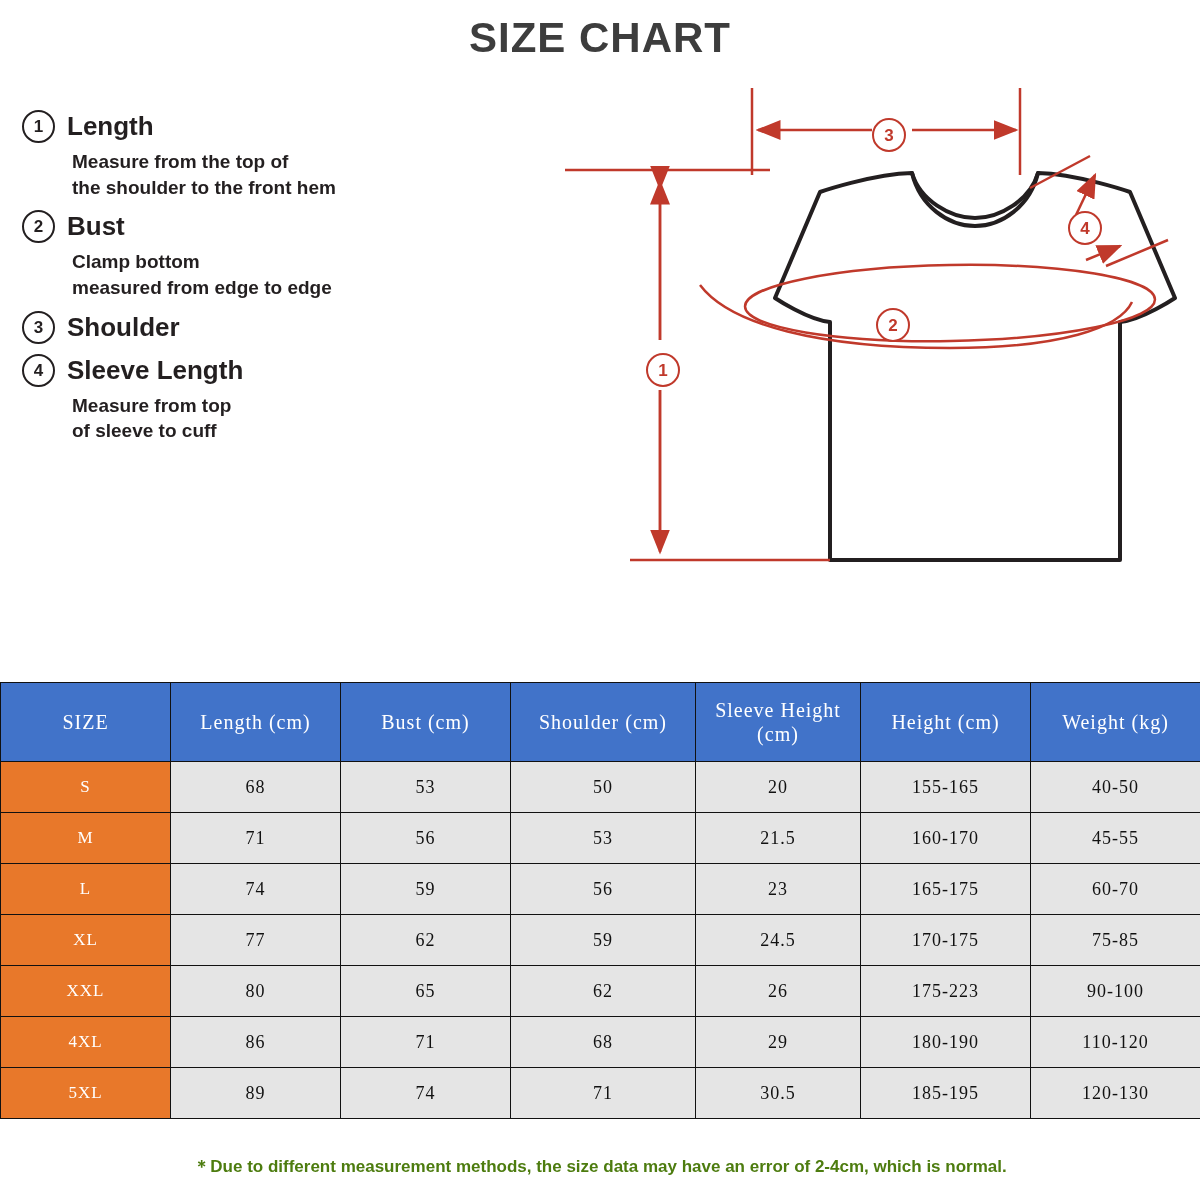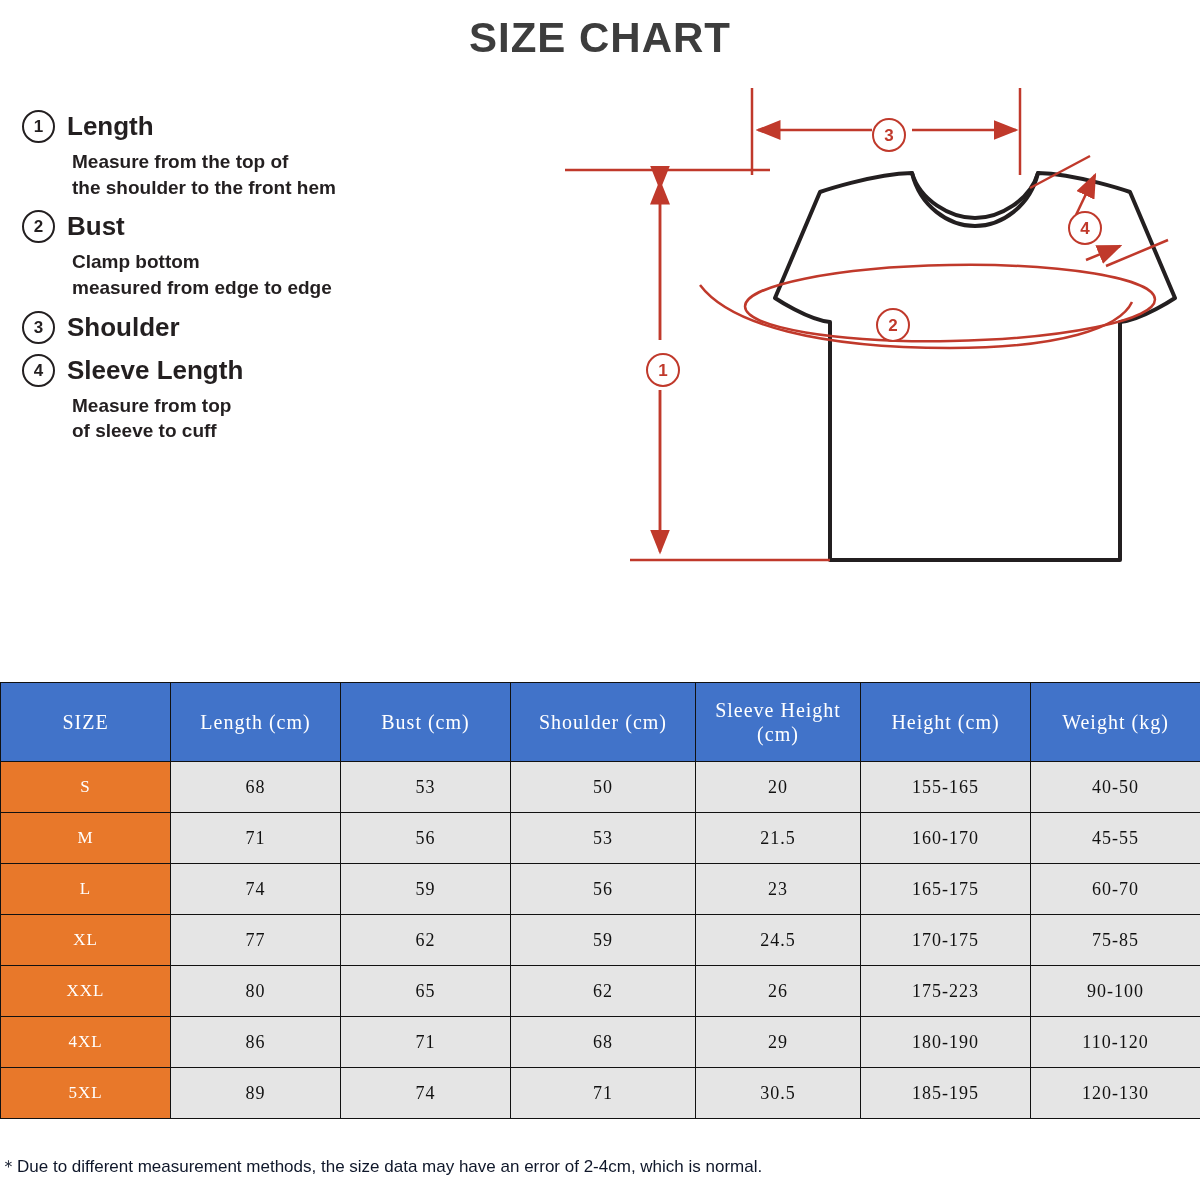--- a/index.html
+++ b/index.html
@@ -144,24 +144,24 @@
   col.c-bust   { width: 170px; }
   col.c-sh     { width: 185px; }
   col.c-sl     { width: 165px; }
   col.c-h      { width: 170px; }
   col.c-w      { width: 170px; }
   .footnote {
     position: absolute;
     top: 1155px;
     left: 0;
     width: 1200px;
-    text-align: left;
+    text-align: center;
     font-size: 17px;
-    font-weight: normal;
-    color: #0f172a;
+    font-weight: bold;
+    color: #4d7c0f;
   }
 </style>
 </head>
 <body>
 
 <div class="page">
 
   <div class="title">SIZE CHART</div>
 
   <div class="legend">

